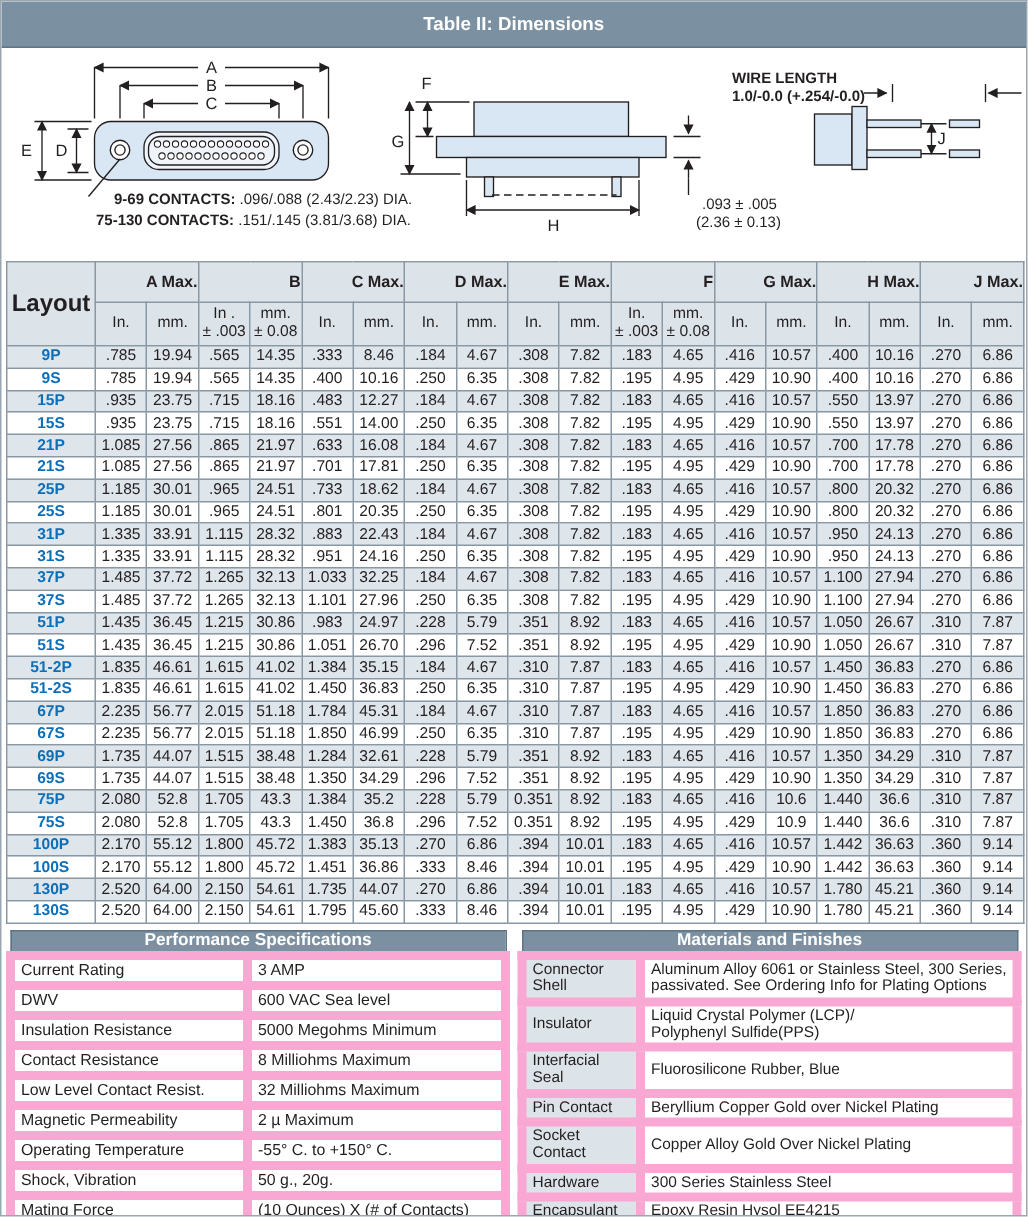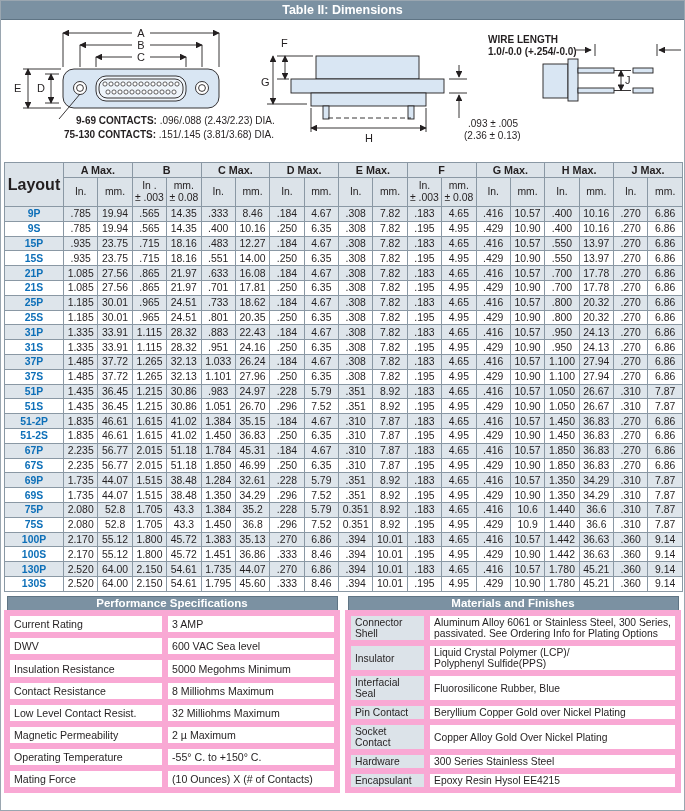--- a/index.html
+++ b/index.html
@@ -2,41 +2,41 @@
 <html><head>
 <meta charset="utf-8">
 <style>
   * { box-sizing: border-box; margin: 0; padding: 0; }
   body { font-family: "Liberation Sans", sans-serif; background: #fff; }
   .page {
     width: 685px; height: 811px; background: #fff;
     border: 1px solid #9aa6b0; overflow: hidden; position: relative;
   }
   .title-bar {
-    height: 19px; background: #7b91a2; color: #fff;
+    height: 31px; background: #7b91a2; color: #fff;
     font-weight: bold; font-size: 12.5px;
     display: flex; align-items: center; justify-content: center;
     border-bottom: 1px solid #5f7484;
   }
   .diagram-wrap { height: 142px; position: relative; }
   svg text { font-family: "Liberation Sans", sans-serif; fill: #231f20; }
   .dim-letter { font-size: 11px; }
   .note-bold { font-size: 10px; font-weight: bold; }
   .note-norm { font-size: 10px; }
 
   table.dims {
     border-collapse: collapse; table-layout: fixed;
     width: 679px; margin: 0 3px;
     font-size: 10.4px; color: #231f20;
   }
   table.dims th, table.dims td {
     border: 1px solid #8a98a4; text-align: center; padding: 1px 0;
   }
   table.dims th { background: #dce3e9; font-weight: normal; font-size: 10.4px; }
-  table.dims th.grp { font-weight: bold; font-size: 10.8px; height: 15px; }
+  table.dims th.grp { font-weight: bold; font-size: 10.8px; height: 27px; text-align: right; }
   table.dims th.layout-h { font-weight: bold; font-size: 16px; }
   table.dims th.sub { height: 29px; line-height: 1.15; }
   table.dims td { height: 14.8px; }
   table.dims tr.shade td { background: #dee5eb; }
   table.dims td.lay { font-weight: bold; color: #0d6fb8; }
   col.c-layout { width: 59px; }
 
   .bottom-tables { display: flex; gap: 5px; margin: 4px 3px 0 3px; }
   .bottom-tables table {
     border-collapse: collapse; flex: 1; font-size: 10.6px; color: #231f20;
@@ -473,21 +473,21 @@
           <td>.270</td>
           <td>6.86</td>
         </tr>
         <tr class="shade">
           <td class="lay">37P</td>
           <td>1.485</td>
           <td>37.72</td>
           <td>1.265</td>
           <td>32.13</td>
           <td>1.033</td>
-          <td>26.24</td>
+          <td>32.25</td>
           <td>.184</td>
           <td>4.67</td>
           <td>.308</td>
           <td>7.82</td>
           <td>.183</td>
           <td>4.65</td>
           <td>.416</td>
           <td>10.57</td>
           <td>1.100</td>
           <td>27.94</td>
@@ -842,20 +842,24 @@
           </tr>
           <tr>
             <td class="plabel">Magnetic Permeability</td>
             <td class="pvalue">2 µ Maximum</td>
           </tr>
           <tr>
             <td class="plabel">Operating Temperature</td>
             <td class="pvalue">-55° C. to +150° C.</td>
           </tr>
           <tr>
+            <td class="plabel">Shock, Vibration</td>
+            <td class="pvalue">50 g., 20g.</td>
+          </tr>
+          <tr>
             <td class="plabel">Mating Force</td>
             <td class="pvalue">(10 Ounces) X (# of Contacts)</td>
           </tr>
         </tbody>
     </table>
     <table class="mats">
       <thead>
           <tr>
             <th class="bar" colspan="2">Materials and Finishes</th>
           </tr>

